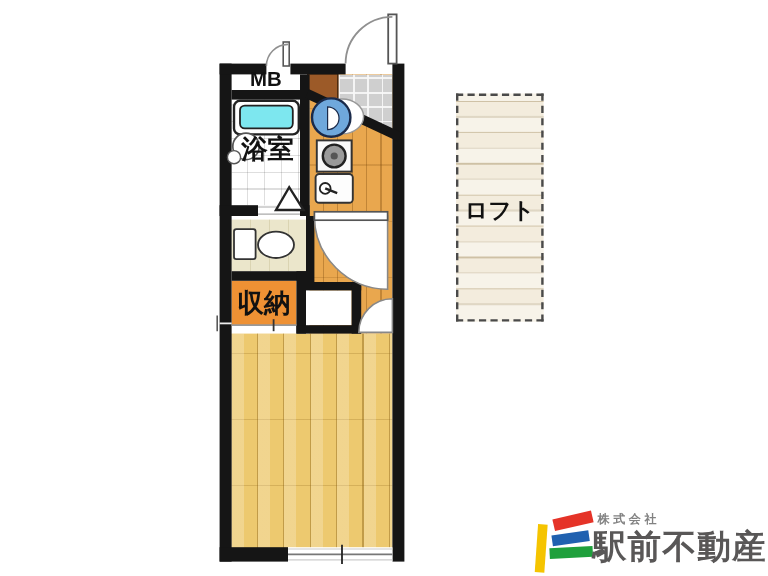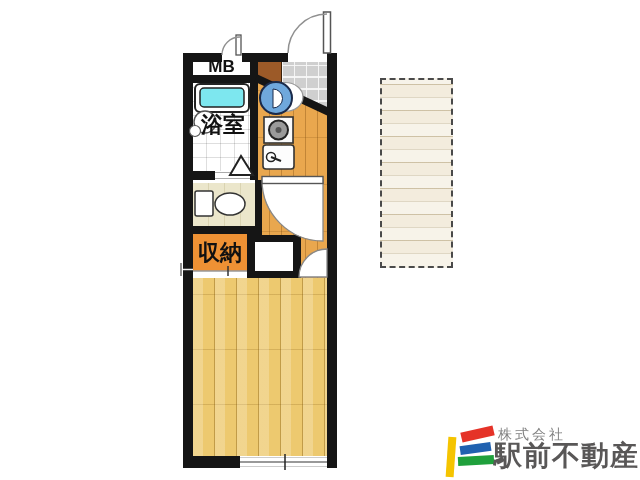--- a/index.html
+++ b/index.html
@@ -39,21 +39,21 @@
   .mb-box{background:#ffffff;z-index:2;}
   .nook{background:#ffffff;z-index:2;}
   .loft{background-color:#f3ecdd;
     background-image:
       repeating-linear-gradient(0deg, rgba(255,255,255,.35) 0 13px, rgba(0,0,0,0) 13px 26px),
       repeating-linear-gradient(0deg, rgba(170,150,110,0) 0 12px, rgba(170,150,110,.5) 12px 13px);
     border:2px dashed #4a4a4a;z-index:1;}
   #plan-svg{position:absolute;left:0;top:0;z-index:5;}
   
   .logo-bar{position:absolute;z-index:6;}
-  .logo-prefix{position:absolute;z-index:6;font-size:14px;letter-spacing:3px;color:#828282;font-weight:400;}
+  .logo-prefix{position:absolute;z-index:6;font-size:10px;letter-spacing:3px;color:#828282;font-weight:700;}
   .logo-name{position:absolute;z-index:6;font-size:28px;font-weight:700;color:#595757;letter-spacing:1px;}
 </style>
 </head>
 <body>
 
 <div id="canvas">
 
   <div class="abs kitchen-floor" style="left:258px;top:62px;width:69px;height:216px;"></div>
   <div class="abs genkan-tile" style="left:258px;top:62px;width:69px;height:52px;"></div>
   <div class="abs shoe-cabinet" style="left:256px;top:61px;width:24px;height:20px;"></div>
@@ -130,20 +130,21 @@
     <rect x="240" y="456" width="87" height="12" fill="#ffffff"></rect>
     <line x1="240" y1="457.5" x2="327" y2="457.5" stroke="#cccccc" stroke-width="1"></line>
     <line x1="240" y1="462" x2="327" y2="462" stroke="#777777" stroke-width="1.5"></line>
     <line x1="240" y1="466.5" x2="327" y2="466.5" stroke="#cccccc" stroke-width="1"></line>
     <line x1="285" y1="454" x2="285" y2="470" stroke="#222222" stroke-width="1.5"></line>
   </svg>
 
   <div class="label" style="left:193px;top:58px;width:57px;font-size:17px;font-weight:700;">MB</div>
   <div class="label" style="left:193px;top:114px;width:60px;font-size:22px;font-family:Liberation Serif, serif;">浴室</div>
   <div class="label" style="left:193px;top:242px;width:54px;font-size:22px;">収納</div>
+  <div class="label" style="left:380px;top:167px;width:73px;font-size:19px;">ロフト</div>
 
   <div class="logo-bar" style="left:447px;top:437px;width:8px;height:40px;background:#f5c400;transform:rotate(4deg);"></div>
   <div class="logo-bar" style="left:461px;top:429px;width:33px;height:10px;background:#e53328;transform:rotate(-13deg);"></div>
   <div class="logo-bar" style="left:460px;top:444px;width:31px;height:9px;background:#2061b0;transform:rotate(-8deg);"></div>
   <div class="logo-bar" style="left:458px;top:456px;width:36px;height:9px;background:#1fa03c;transform:rotate(-3deg);"></div>
   <div class="logo-prefix" style="left:498px;top:426px;">株式会社</div>
   <div class="logo-name" style="left:494px;top:437px;">駅前不動産</div>
 
 </div>
 

